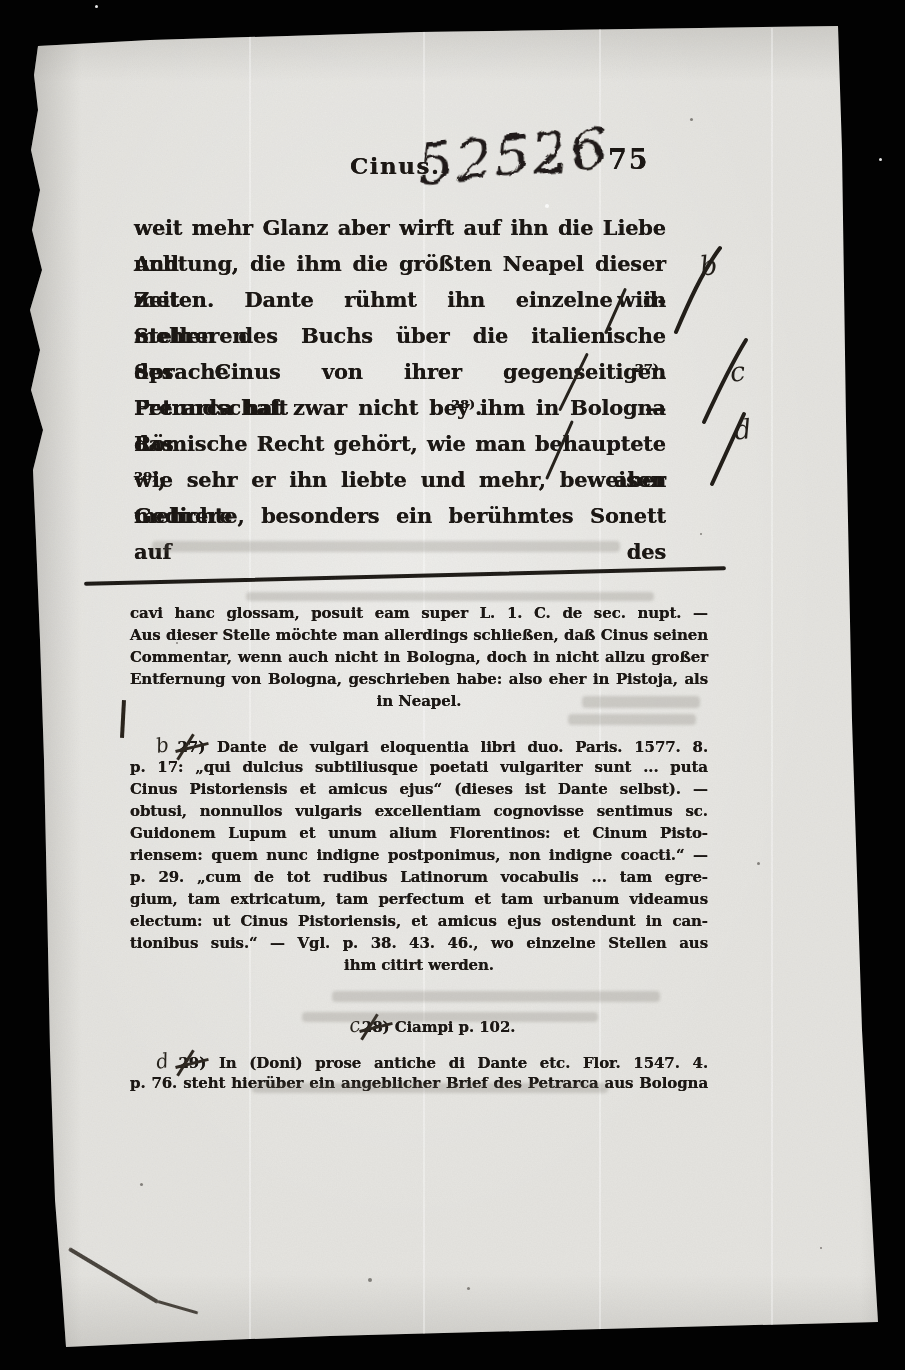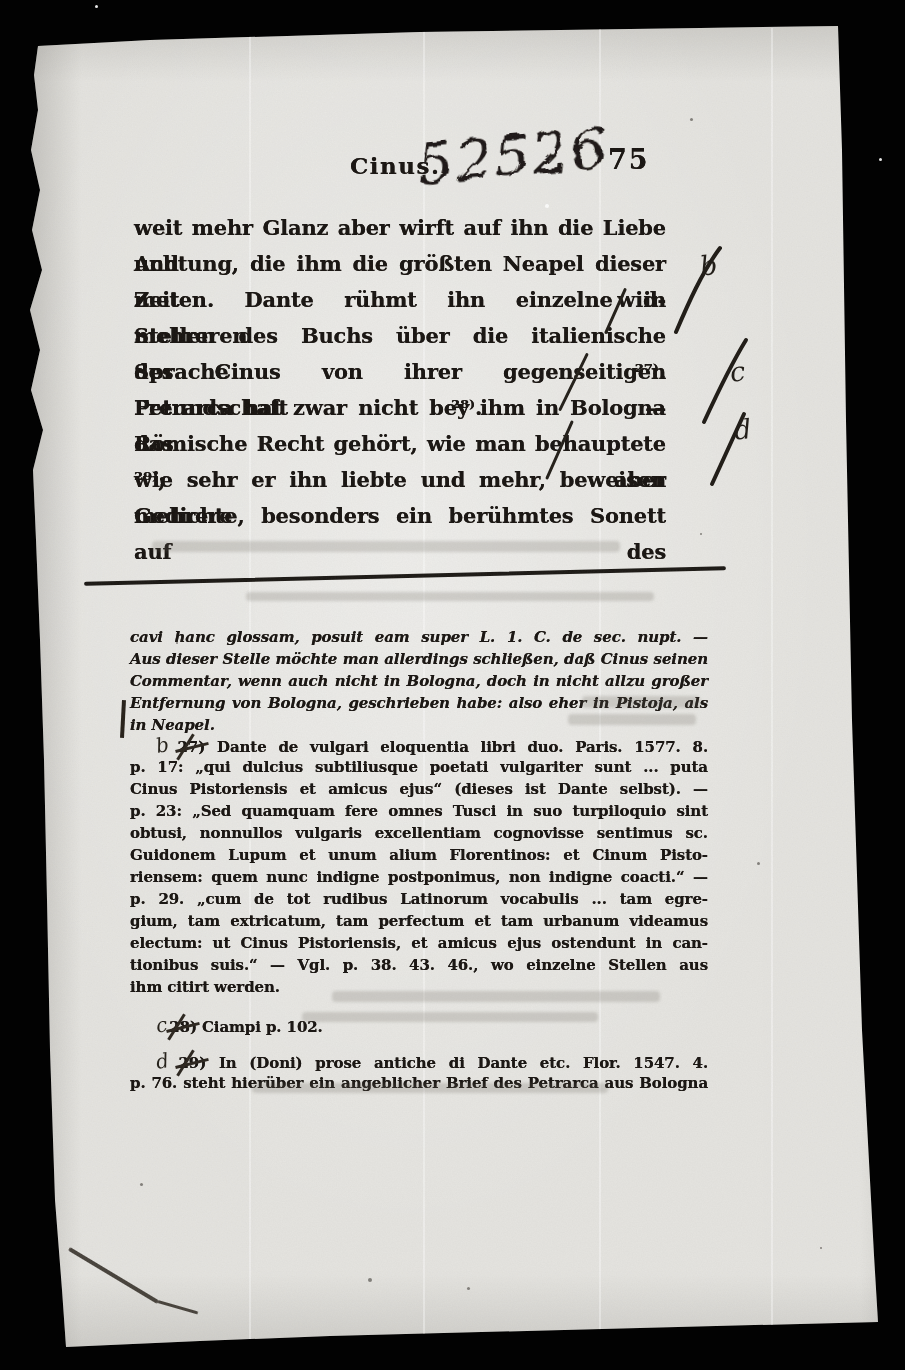--- a/index.html
+++ b/index.html
@@ -17,31 +17,31 @@
       842px 150px,846px 420px,852px 720px,862px 1030px,874px 1255px,878px 1322px,
       640px 1328px,330px 1336px,200px 1341px,66px 1347px,
       62px 1290px,55px 1200px,50px 1050px,47px 900px,44px 760px,40px 640px,
       36px 540px,33px 470px,43px 430px,31px 390px,40px 350px,30px 310px,
       42px 270px,32px 230px,40px 190px,31px 150px,38px 110px,34px 75px);padding-left:12px;}
   .grain{position:absolute;inset:0;filter:url(#grain);opacity:.13;pointer-events:none;}
   .streak{position:absolute;top:28px;bottom:26px;width:2px;background:rgba(255,255,255,.38);}
   
   .frak{font-weight:700;color:#171310;text-shadow:0 0 .6px rgba(25,18,10,.85);}
   .jl{text-align:justify;text-align-last:justify;}
-  .nl{text-align:left;}
+  .nl{text-align:center;}
   #headerTitle{position:absolute;left:350px;top:152px;font-size:23px;letter-spacing:1.5px;}
   #pageNumber{position:absolute;left:608px;top:144px;font-size:27px;letter-spacing:2px;}
   #bodyText{position:absolute;left:134px;top:210px;width:532px;font-size:21px;
             letter-spacing:-.2px;}
   #bodyText .line{height:36px;line-height:36px;white-space:normal;}
   #rule{position:absolute;left:84px;top:574px;width:642px;height:4px;background:#1b1814;
         transform:rotate(-1.4deg);border-radius:2px;}
   .fnblock{position:absolute;left:130px;width:578px;font-size:15px;letter-spacing:-.1px;}
   .fnblock .line{height:22px;line-height:22px;}
-  #fnCont{top:626px;font-style:italic;}
+  #fnCont{top:602px;}
   #fn27{top:734px;}
   #fn28{top:1014px;}
   #fn29{top:1050px;}
   .hw-letter{display:inline-block;font-style:italic;font-size:20px;font-weight:400;
     color:#231f18;margin-left:26px;margin-right:-3px;transform:rotate(-10deg);
     text-shadow:none;}
   .fn-num{position:relative;display:inline-block;}
   .fn-num::after{content:"";position:absolute;left:-3px;right:-3px;top:46%;height:3px;
     background:#2b251e;transform:rotate(-14deg);}
   .fn-num::before{content:"";position:absolute;left:6px;top:-4px;bottom:-4px;width:3px;
@@ -128,21 +128,20 @@
     </div>
 
     <div id="fn27" class="fnblock frak">
       <div class="line jl">
         <span class="hw-letter">b</span>
         <span class="fn-num">27)</span>
         <span>Dante de vulgari eloquentia libri duo. Paris. 1577. 8.</span>
       </div>
       <div class="line jl">p. 17: „qui dulcius subtiliusque poetati vulgariter sunt ... puta</div>
       <div class="line jl">Cinus Pistoriensis et amicus ejus“ (dieses ist Dante selbst). —</div>
-      <div class="line jl">p. 23: „Sed quamquam fere omnes Tusci in suo turpiloquio sint</div>
       <div class="line jl">obtusi, nonnullos vulgaris excellentiam cognovisse sentimus sc.</div>
       <div class="line jl">Guidonem Lupum et unum alium Florentinos: et Cinum Pisto-</div>
       <div class="line jl">riensem: quem nunc indigne postponimus, non indigne coacti.“ —</div>
       <div class="line jl">p. 29. „cum de tot rudibus Latinorum vocabulis ... tam egre-</div>
       <div class="line jl">gium, tam extricatum, tam perfectum et tam urbanum videamus</div>
       <div class="line jl">electum: ut Cinus Pistoriensis, et amicus ejus ostendunt in can-</div>
       <div class="line jl">tionibus suis.“ — Vgl. p. 38. 43. 46., wo einzelne Stellen aus</div>
       <div class="line nl">ihm citirt werden.</div>
     </div>
 

